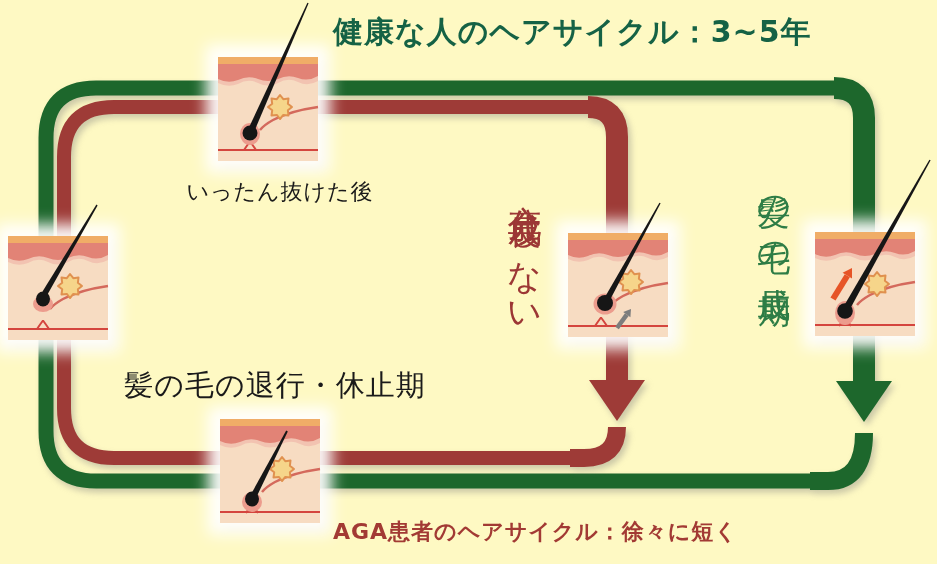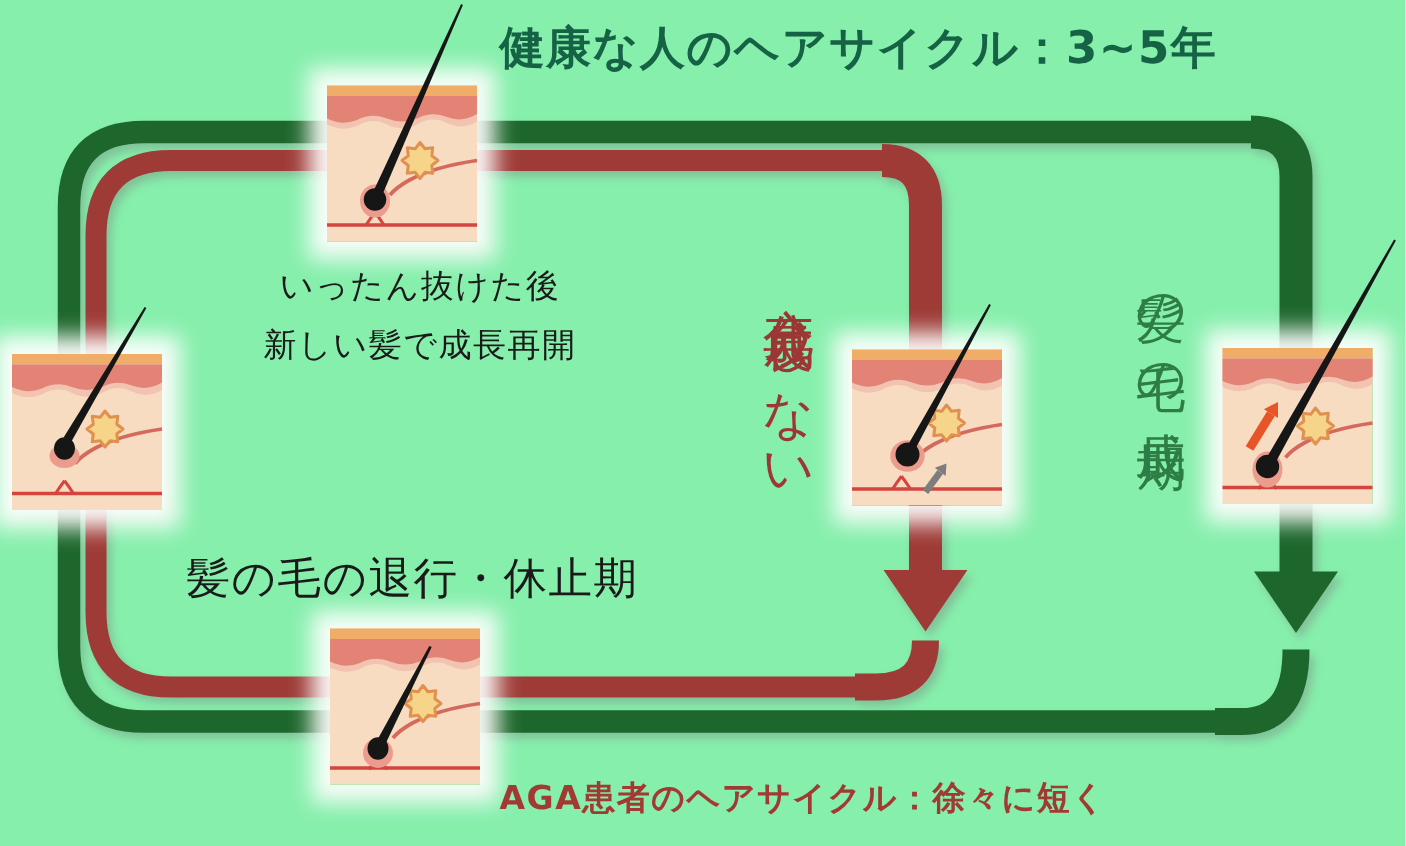--- a/index.html
+++ b/index.html
@@ -1,16 +1,16 @@
 <!DOCTYPE html>
 <html><head>
 <meta charset="utf-8">
 <style>
   html,body{margin:0;padding:0;background:#fff;}
-  #stage{position:relative;width:937px;height:564px;background:#86efac;overflow:hidden;
+  #stage{position:relative;width:937px;height:564px;background:#fef9c3;overflow:hidden;
          font-family:"DejaVu Sans","Liberation Sans",sans-serif;}
   svg{display:block;}
   .loops{position:absolute;left:0;top:0;z-index:1;}
   .loop-g{filter:drop-shadow(3px 4px 3px rgba(120,120,120,0.38));}
   .follicle{position:absolute;width:100px;height:104px;z-index:2;
             box-shadow:0 0 14px 12px rgba(255,255,255,0.95), 3px 4px 9px 2px rgba(130,110,100,0.18);}
   .follicle svg{overflow:visible;}
   .label-serif{position:absolute;z-index:3;font-family:"DejaVu Serif","Liberation Serif",serif;
                color:#1a1a1a;text-align:center;}
   .label-regrow{left:110px;top:172px;width:340px;font-size:22px;line-height:39px;letter-spacing:1px;}
@@ -124,21 +124,20 @@
       <polygon points="34.8,81.5 67.8,12.4 66.2,11.6 29.2,78.5" fill="#161616"></polygon>
       <ellipse cx="32" cy="80" rx="7" ry="7.5" fill="#161616"></ellipse>
     </svg>
   </div>
 
   <div class="title title-top">健康な人のヘアサイクル：3~5年</div>
   <div class="title title-bottom">AGA患者のヘアサイクル：徐々に短く</div>
 
   <div class="label-serif label-regrow">
     <div>いったん抜けた後</div>
-    <div>新しい髪で成長再開</div>
   </div>
 
   <div class="label-serif label-rest">髪の毛の退行・休止期</div>
 
   <div class="vtext v-red">充分成長しない</div>
   <div class="vtext v-green">髪の毛の成長期</div>
 
 </div>
 
 </body></html>

